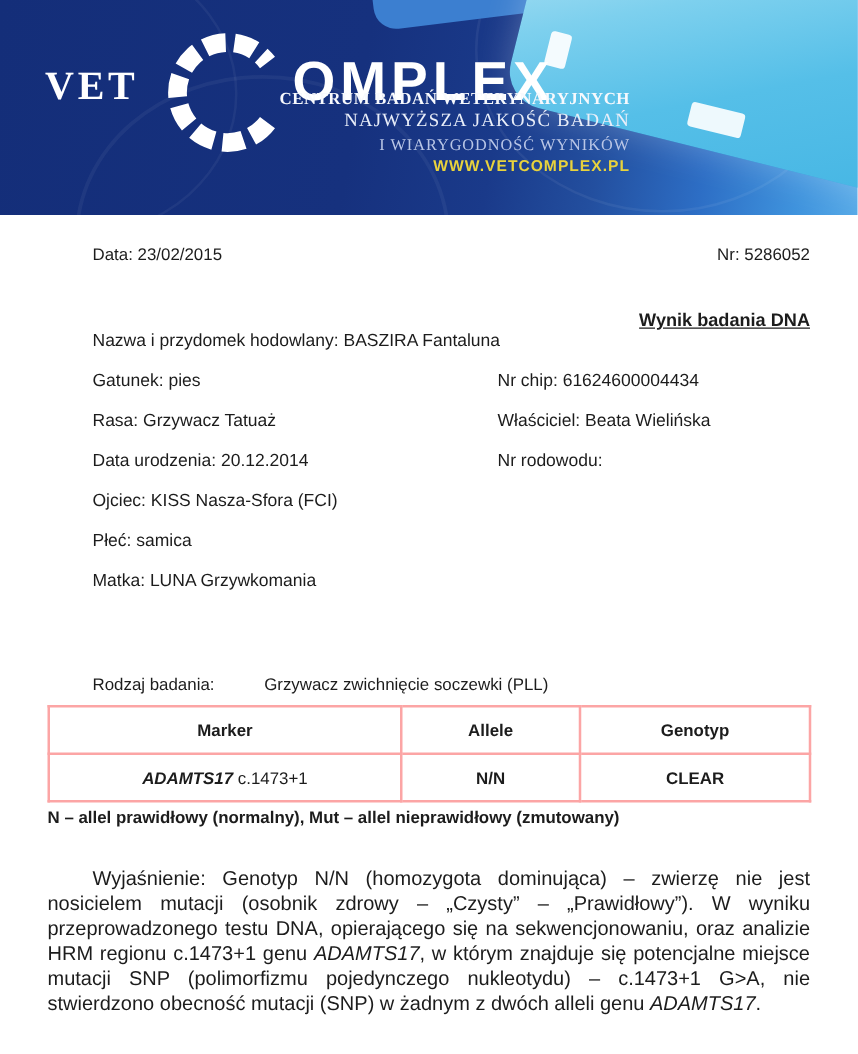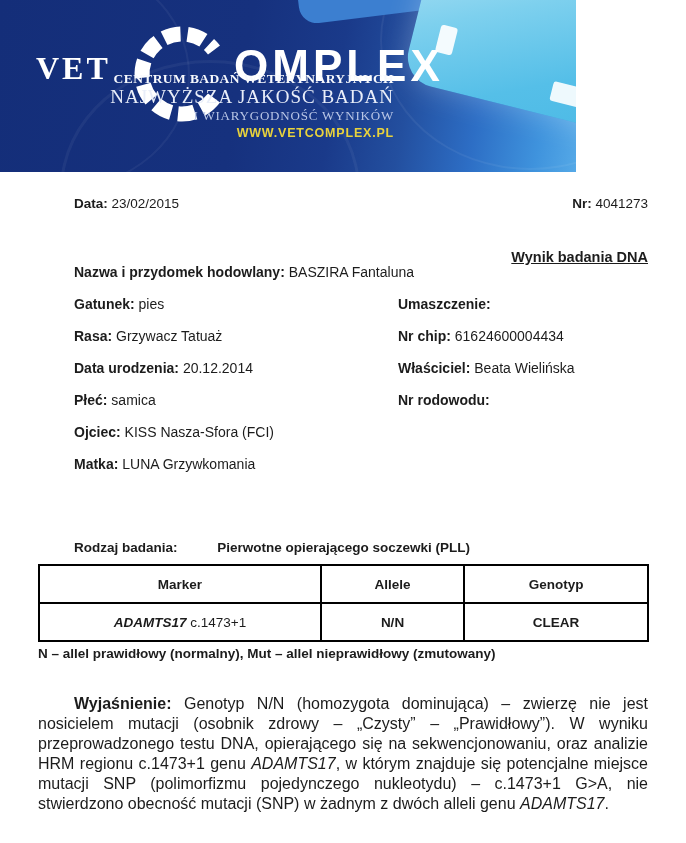--- a/index.html
+++ b/index.html
@@ -7,21 +7,21 @@
   body {
     width:686px; height:843px;
     font-family:"Liberation Sans", sans-serif;
     color:#1c1c1c;
     position:relative;
     overflow:hidden;
   }
 
   
   .banner {
-    position:absolute; left:0; top:0; width:576px; height:172px;
+    position:absolute; left:0; top:0; width:686px; height:172px;
     background:linear-gradient(100deg,
       #142e79 0%, #16317e 42%, #1a3a8a 58%,
       #234f9f 70%, #2d6ec5 82%, #3f93dd 93%, #55a9e7 100%);
     overflow:hidden;
   }
   .swirl { position:absolute; border-radius:50%; border:2px solid rgba(255,255,255,0.05); }
   .swirl.s1 { left:-70px; top:-40px; width:260px; height:230px; }
   .swirl.s2 { left:60px; top:60px; width:300px; height:260px; border-width:3px; }
   .swirl.s3 { left:380px; top:-90px; width:300px; height:260px; border-color:rgba(255,255,255,0.06); }
   .blob {
@@ -56,47 +56,47 @@
   }
   .banner-sub {
     position:absolute; right:182px; top:71px; text-align:right; white-space:nowrap;
   }
   .sub1 {
     font-family:"Liberation Serif", serif; font-weight:bold;
     font-size:13.5px; line-height:15px; color:#f7f9fd; letter-spacing:0.4px;
   }
   .sub2 {
     font-family:"Liberation Serif", serif;
-    font-size:19px; line-height:20px; color:#e9eef9; letter-spacing:1px; margin-top:1px;
+    font-size:15px; line-height:20px; color:#e9eef9; letter-spacing:1px; margin-top:1px;
   }
   .sub3 {
     font-family:"Liberation Serif", serif;
     font-size:13px; line-height:16px; color:#b9c6e6; letter-spacing:0.8px; margin-top:1px;
   }
   .sub4 {
     font-size:12.5px; line-height:15px; font-weight:bold; color:#e8d23c; letter-spacing:0.8px; margin-top:2px;
   }
 
   
   .doc { position:absolute; left:0; top:172px; width:686px; padding:0 38px; }
   .meta-row { display:flex; justify-content:space-between; margin-top:24px; font-size:13.5px; }
-  b { font-weight:bold;padding-left:36px; }
+  b { font-weight:normal;padding-left:36px; }
   .doc-title {
     text-align:right; margin-top:38px;
     font-size:14.5px; font-weight:bold; text-decoration:underline;
   }
   .fields { font-size:14px; }
   .field-line { margin-bottom:18px; height:14px; line-height:14px; }
   .field-grid { display:grid; grid-template-columns:324px 1fr; }
   .test-type { margin-top:52px; font-size:13.5px; font-weight:bold; height:14px; line-height:14px; }
   table.result {
     width:611px; border-collapse:collapse; margin-top:9px;
     font-size:13.5px; text-align:center;
   }
-  table.result th, table.result td { border:2px solid #000000; height:38px; vertical-align:middle; }
+  table.result th, table.result td { border:2px solid #fca5a5; height:38px; vertical-align:middle; }
   .col-marker { width:46.3%; }
   .col-allele { width:23.5%; }
   .col-genotyp { width:30.2%; }
   table.result th { font-weight:bold; }
   table.result td { font-weight:bold; }
   .gene { font-style:italic; font-weight:bold; }
   td .marker-rest { font-weight:normal; }
   .legend { margin-top:4px; font-size:13.5px; font-weight:bold; }
   .explanation {
     margin-top:33px; font-size:16px; line-height:20px; text-align:justify;
@@ -131,21 +131,21 @@
 
 <div class="doc">
 
   <div class="meta-row">
     <div>
       <b>Data:</b>
       <span>23/02/2015</span>
     </div>
     <div>
       <b>Nr:</b>
-      <span>4041273</span>
+      <span>5286052</span>
     </div>
   </div>
 
   <div class="doc-title">Wynik badania DNA</div>
 
   <div class="fields">
     <div class="field-line">
       <b>Nazwa i przydomek hodowlany:</b>
       <span>BASZIRA Fantaluna</span>
     </div>
@@ -158,56 +158,52 @@
         </div>
         <div class="field-line">
           <b>Rasa:</b>
           <span>Grzywacz Tatuaż</span>
         </div>
         <div class="field-line">
           <b>Data urodzenia:</b>
           <span>20.12.2014</span>
         </div>
         <div class="field-line">
+          <b>Ojciec:</b>
+          <span>KISS Nasza-Sfora (FCI)</span>
+        </div>
+        <div class="field-line">
           <b>Płeć:</b>
           <span>samica</span>
         </div>
         <div class="field-line">
-          <b>Ojciec:</b>
-          <span>KISS Nasza-Sfora (FCI)</span>
-        </div>
-        <div class="field-line">
           <b>Matka:</b>
           <span>LUNA Grzywkomania</span>
         </div>
       </div>
       <div>
         <div class="field-line">
-          <b>Umaszczenie:</b>
-          <span></span>
-        </div>
-        <div class="field-line">
           <b>Nr chip:</b>
           <span>61624600004434</span>
         </div>
         <div class="field-line">
           <b>Właściciel:</b>
           <span>Beata Wielińska</span>
         </div>
         <div class="field-line">
           <b>Nr rodowodu:</b>
           <span></span>
         </div>
       </div>
     </div>
   </div>
 
   <div class="test-type">
     <b>Rodzaj badania:</b>
-    <b>Pierwotne opierającego soczewki (PLL)</b>
+    <b>Grzywacz zwichnięcie soczewki (PLL)</b>
   </div>
 
   <table class="result">
     <thead>
       <tr>
         <th class="col-marker">Marker</th>
         <th class="col-allele">Allele</th>
         <th class="col-genotyp">Genotyp</th>
       </tr>
     </thead>

